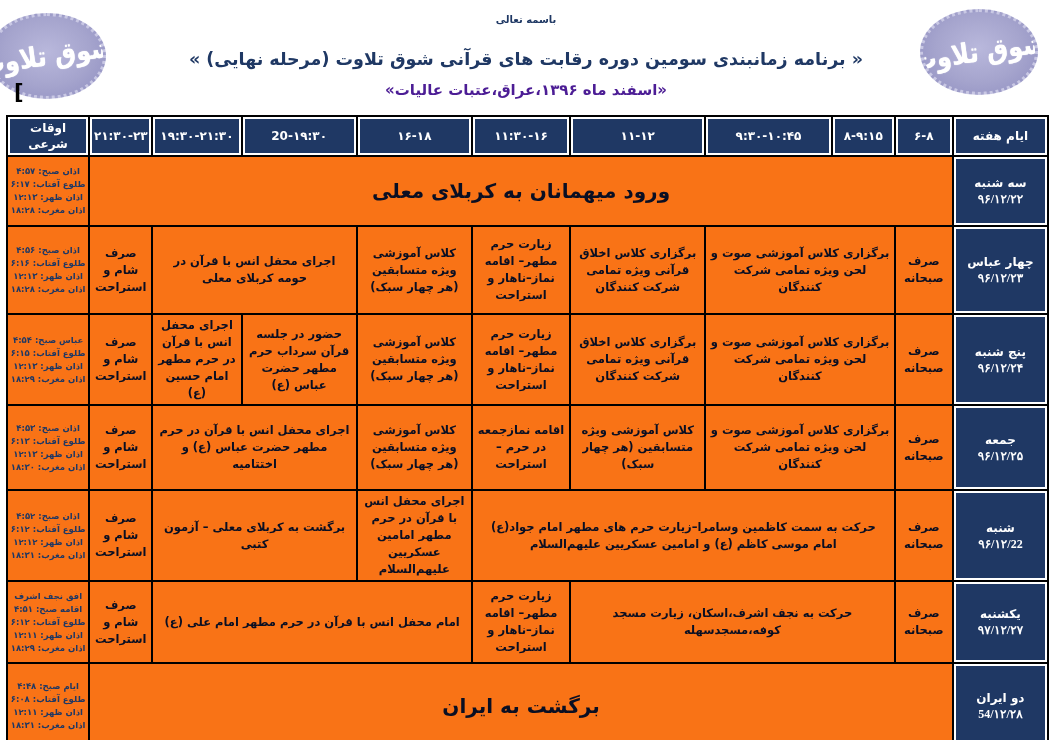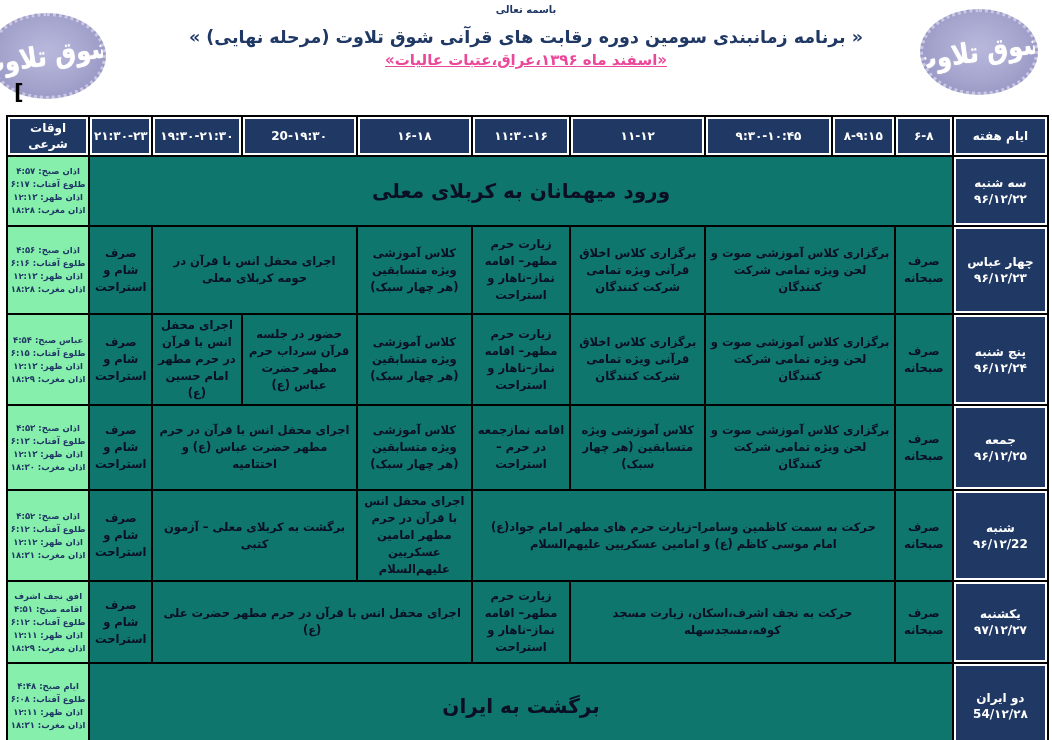--- a/index.html
+++ b/index.html
@@ -6,23 +6,23 @@
   html,body { width:1052px; height:740px; }
   body {
     position: relative;
     background: #fff;
     font-family: "DejaVu Sans", sans-serif;
     font-weight: bold;
     direction: rtl;
   }
   
   .page-header { position:absolute; top:0; right:0; width:1052px; height:112px; text-align:center; }
-  .bismillah { padding-top:4px; font-size:10px; color:#1f3864; }
-  .main-title { margin-top:12px; font-size:17.5px; color:#1f3864; }
-  .sub-title  { margin-top:4px; font-size:15px; color:#ec4899;text-decoration:underline; }
+  .bismillah { padding-top:14px; font-size:10px; color:#1f3864; }
+  .main-title { margin-top:24px; font-size:17.5px; color:#1f3864; }
+  .sub-title  { margin-top:12px; font-size:15px; color:#4c1d95; }
   .logo {
     position:absolute; width:118px; height:86px; border-radius:50%;
     background: radial-gradient(ellipse at 50% 45%, #b9b8dc 0%, #a5a4cd 55%, #8f8ec0 100%);
     border: 3px dotted #c9c8e4;
     display:flex; align-items:center; justify-content:center; gap:4px;
     color:#fff; overflow:hidden;
   }
   .logo-right { top:9px; left:920px; }
   .logo-left  { top:13px; right:946px; }
   .logo .calligraphy {
@@ -46,29 +46,29 @@
   tbody tr:nth-child(5){ height:82px; }
   tbody tr:nth-child(6){ height:82px; }
   tbody tr:nth-child(7){ height:86px; }
 
   th.hdr, th.day { position:relative; background:#fff; padding:0; }
   .fill {
     position:absolute; inset:2px; background:#1f3864; color:#fff;
     display:flex; flex-direction:column; align-items:center; justify-content:center;
     font-size:12px; line-height:16px;
   }
-  .fill .date { margin-top:0; }
+  .fill .date { margin-top:0;font-family:Liberation Serif, serif; }
 
   td.cell {
-    background:#0f766e; color:#0a0f23; text-align:center; vertical-align:middle;
+    background:#f97316; color:#0a0f23; text-align:center; vertical-align:middle;
     font-size:11.5px; line-height:17px; padding:2px 4px; white-space:pre-line;
   }
   td.cell.big { font-size:20px; line-height:26px; }
   td.prayer {
-    background:#86efac; color:#1f3864; text-align:center; vertical-align:middle;
+    background:#f97316; color:#1f3864; text-align:center; vertical-align:middle;
     font-size:8.5px; line-height:13px; padding:1px;
   }
 </style>
 </head>
 <body>
 
 <div class="page-header">
   <div class="bismillah">باسمه تعالی</div>
   <div class="main-title">« برنامه زمانبندی سومین دوره رقابت های قرآنی شوق تلاوت (مرحله نهایی) »</div>
   <div class="sub-title">«اسفند ماه ۱۳۹۶،عراق،عتبات عالیات»</div>
@@ -241,21 +241,21 @@
       <tr>
         <th class="day">
           <div class="fill">
             <div>یکشنبه</div>
             <div class="date">۹۷/۱۲/۲۷</div>
           </div>
         </th>
         <td class="cell">صرف صبحانه</td>
         <td class="cell" colspan="3">حرکت به نجف اشرف،اسکان، زیارت مسجد کوفه،مسجدسهله</td>
         <td class="cell">زیارت حرم مطهر– اقامه نماز–ناهار و استراحت</td>
-        <td class="cell" colspan="3">اجرای محفل انس با قرآن در حرم مطهر حضرت علی (ع)</td>
+        <td class="cell" colspan="3">امام محفل انس با قرآن در حرم مطهر امام علی (ع)</td>
         <td class="cell">صرف شام و استراحت</td>
         <td class="prayer">
           <div>افق نجف اشرف</div>
           <div>اقامه صبح: ۴:۵۱</div>
           <div>طلوع آفتاب: ۶:۱۲</div>
           <div>اذان ظهر: ۱۲:۱۱</div>
           <div>اذان مغرب: ۱۸:۲۹</div>
         </td>
       </tr>
       <tr>

